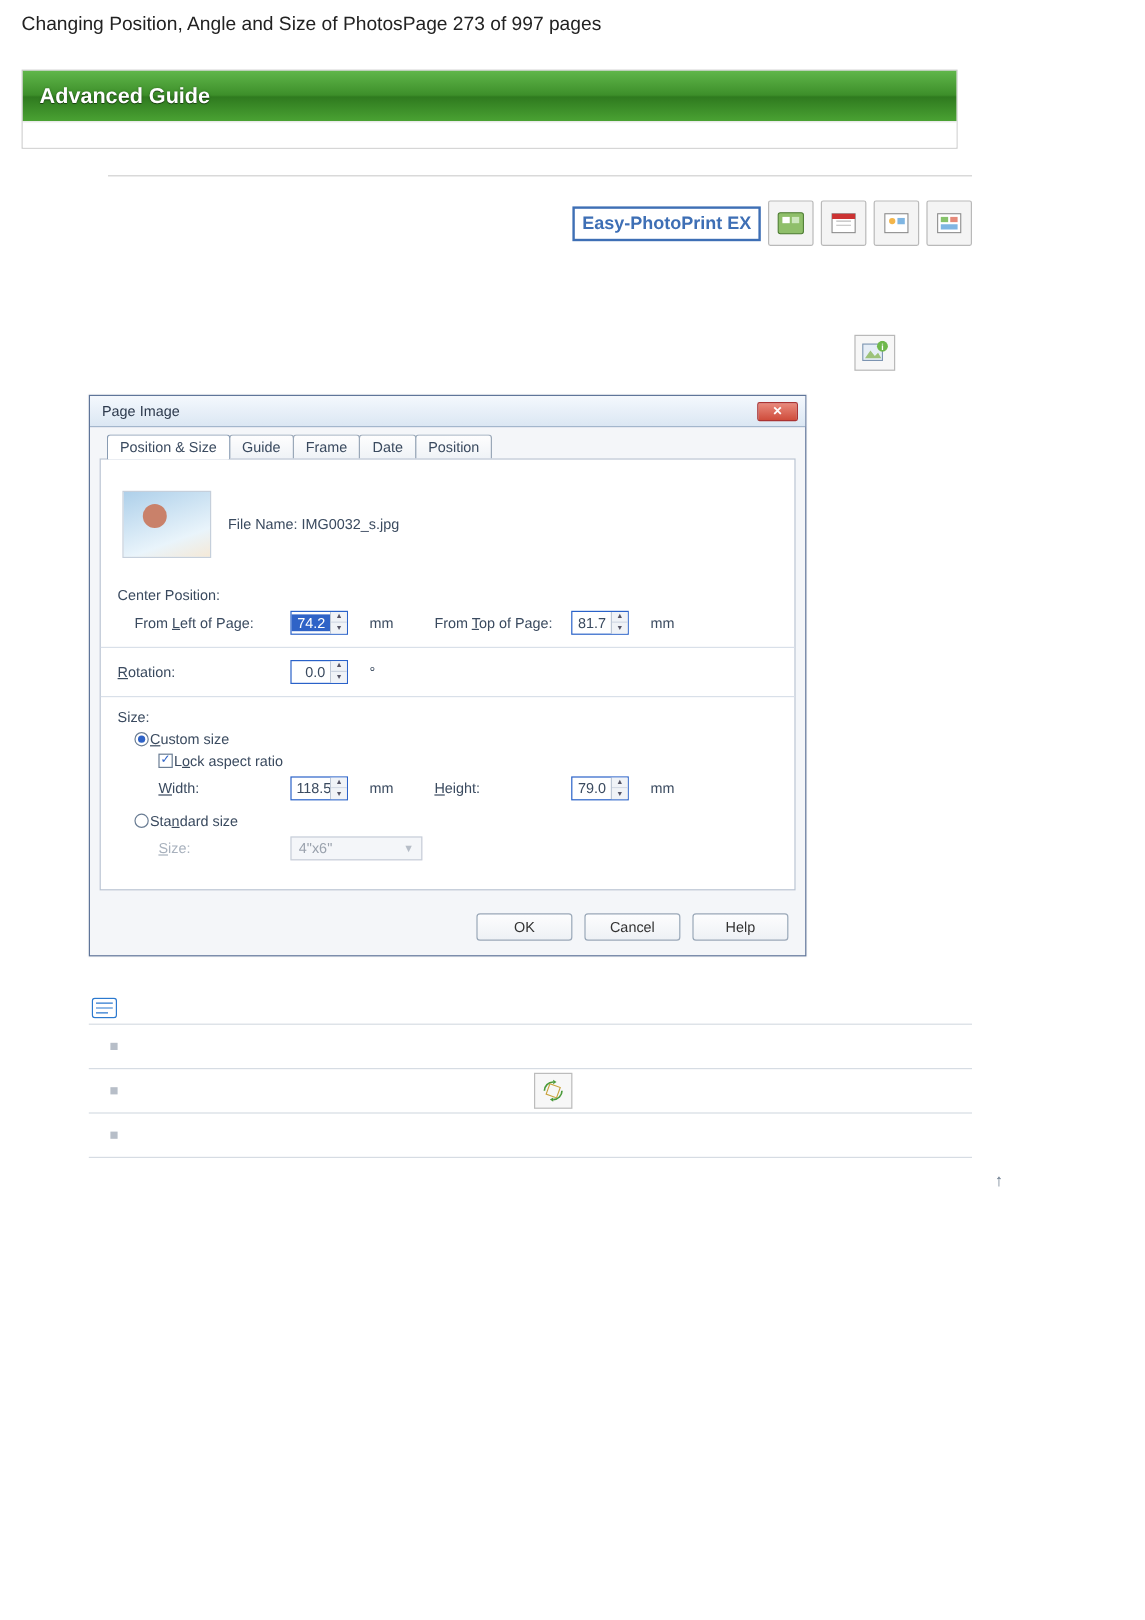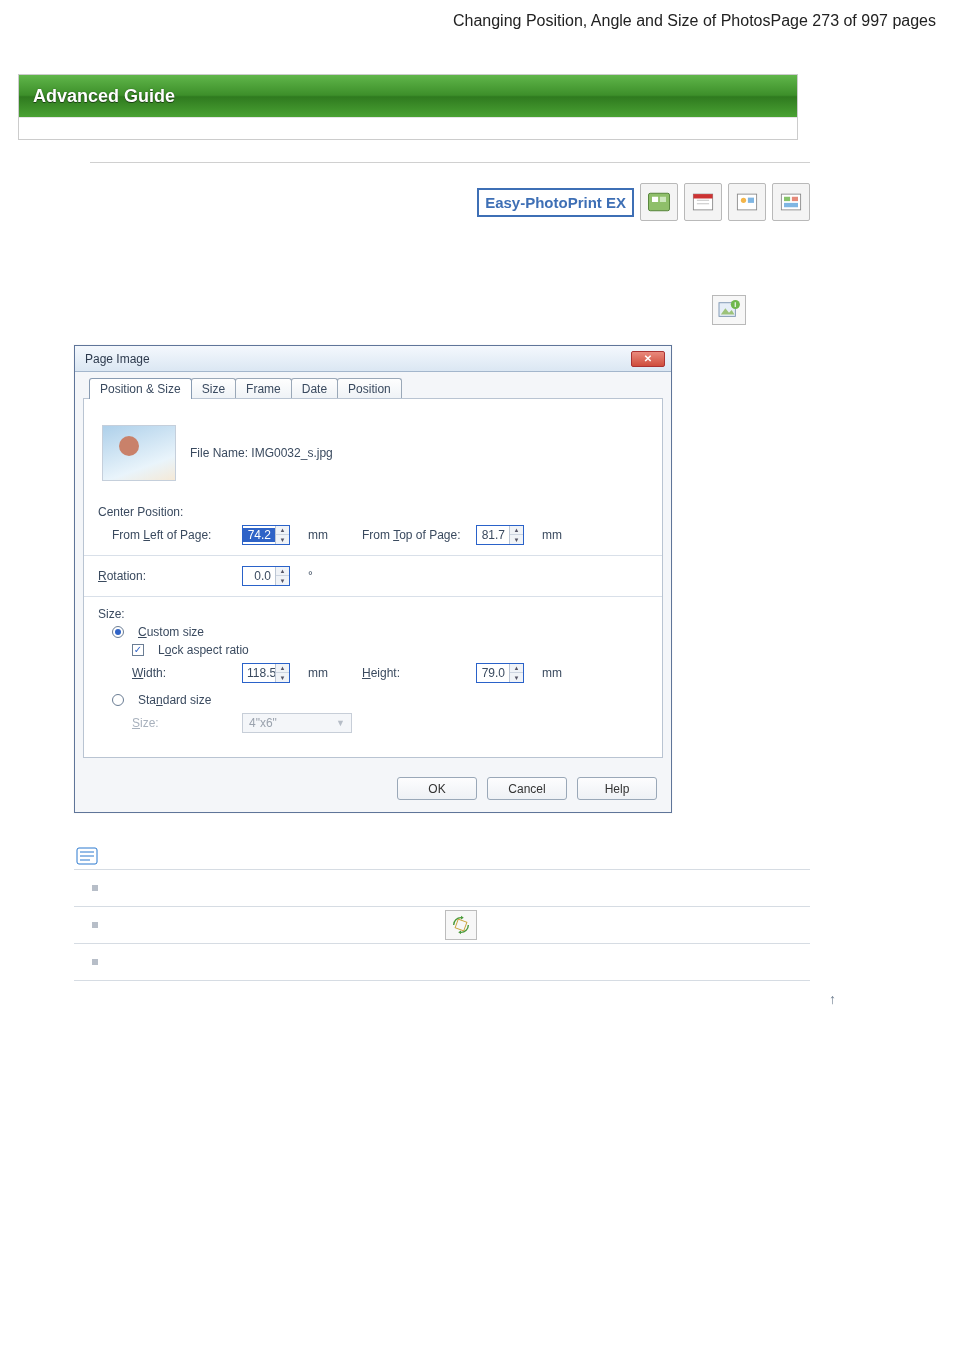--- a/index.html
+++ b/index.html
@@ -17,23 +17,23 @@
     margin: 0;
     padding: 12px 18px 40px 18px;
     font-family: Arial, Helvetica, sans-serif;
     font-size: 15px;
     color: #222;
     background: #fff;
     width: 954px;
   }
   .topbar {
     display: flex;
-    justify-content: flex-end;
+    justify-content: flex-start;
     align-items: flex-start;
-    margin-bottom: 44px;
+    margin-bottom: 28px;
   }
   .topbar .left { font-size: 16px; }
   .topbar .right { font-size: 16px; }
 
   
   .adv-wrap {
     width: 780px;
     border: 1px solid #ccc;
   }
   .adv-bar {
@@ -189,21 +189,21 @@
     width: 32px; text-align:right; padding: 0 4px; font-size:12px;
   }
   .num-field .val.sel { background:#2f63c7; color:#fff; }
   .spinner { width:14px; display:flex; flex-direction:column; border-left:1px solid #bcc6d4;}
   .spinner div { height:9px; display:flex; align-items:center; justify-content:center; font-size:6px; color:#556; background:#f0f3f7;}
   .spinner div:first-child{border-bottom:1px solid #ccd4e0;}
   .unit { margin-left:4px; }
 
   .hr { border:none; border-top:1px solid #d9e0e9; margin: 10px -14px; }
 
-  .radio-row, .check-row { display:flex; align-items:center; gap:14px; margin:4px 0; padding-left:14px;}
+  .radio-row, .check-row { display:flex; align-items:center; gap:1px; margin:4px 0; padding-left:14px;}
   .radio { width:12px; height:12px; border-radius:50%; border:1px solid #6a7d94; display:inline-flex; align-items:center; justify-content:center;}
   .radio.on::after{content:"";width:6px;height:6px;border-radius:50%;background:#2f63c7;}
   .checkbox { width:12px; height:12px; border:1px solid #6a7d94; display:inline-flex; align-items:center; justify-content:center; background:#fff;}
   .checkbox.on::after{content:"✓"; font-size:10px; color:#2f63c7; line-height:1;}
   .und { text-decoration: underline; }
 
   .disabled { color:#a8b1bd; }
   .select {
     display:inline-flex; align-items:center; justify-content:space-between;
     width:110px; height:20px; border:1px solid #c7ced8; background:#f4f6f9;
@@ -308,21 +308,21 @@
 <div class="dialog">
   <div class="dlg-title">
     <span>Page Image</span>
     <div class="close-btn">
       <span>✕</span>
     </div>
   </div>
 
   <div class="tabs-row">
     <div class="tab active">Position &amp; Size</div>
-    <div class="tab">Size</div>
+    <div class="tab">Guide</div>
     <div class="tab">Frame</div>
     <div class="tab">Date</div>
     <div class="tab">Position</div>
   </div>
 
   <div class="tab-panel">
 
     <div class="thumb-row">
       <div class="thumb"></div>
       <div>File Name: IMG0032_s.jpg</div>

